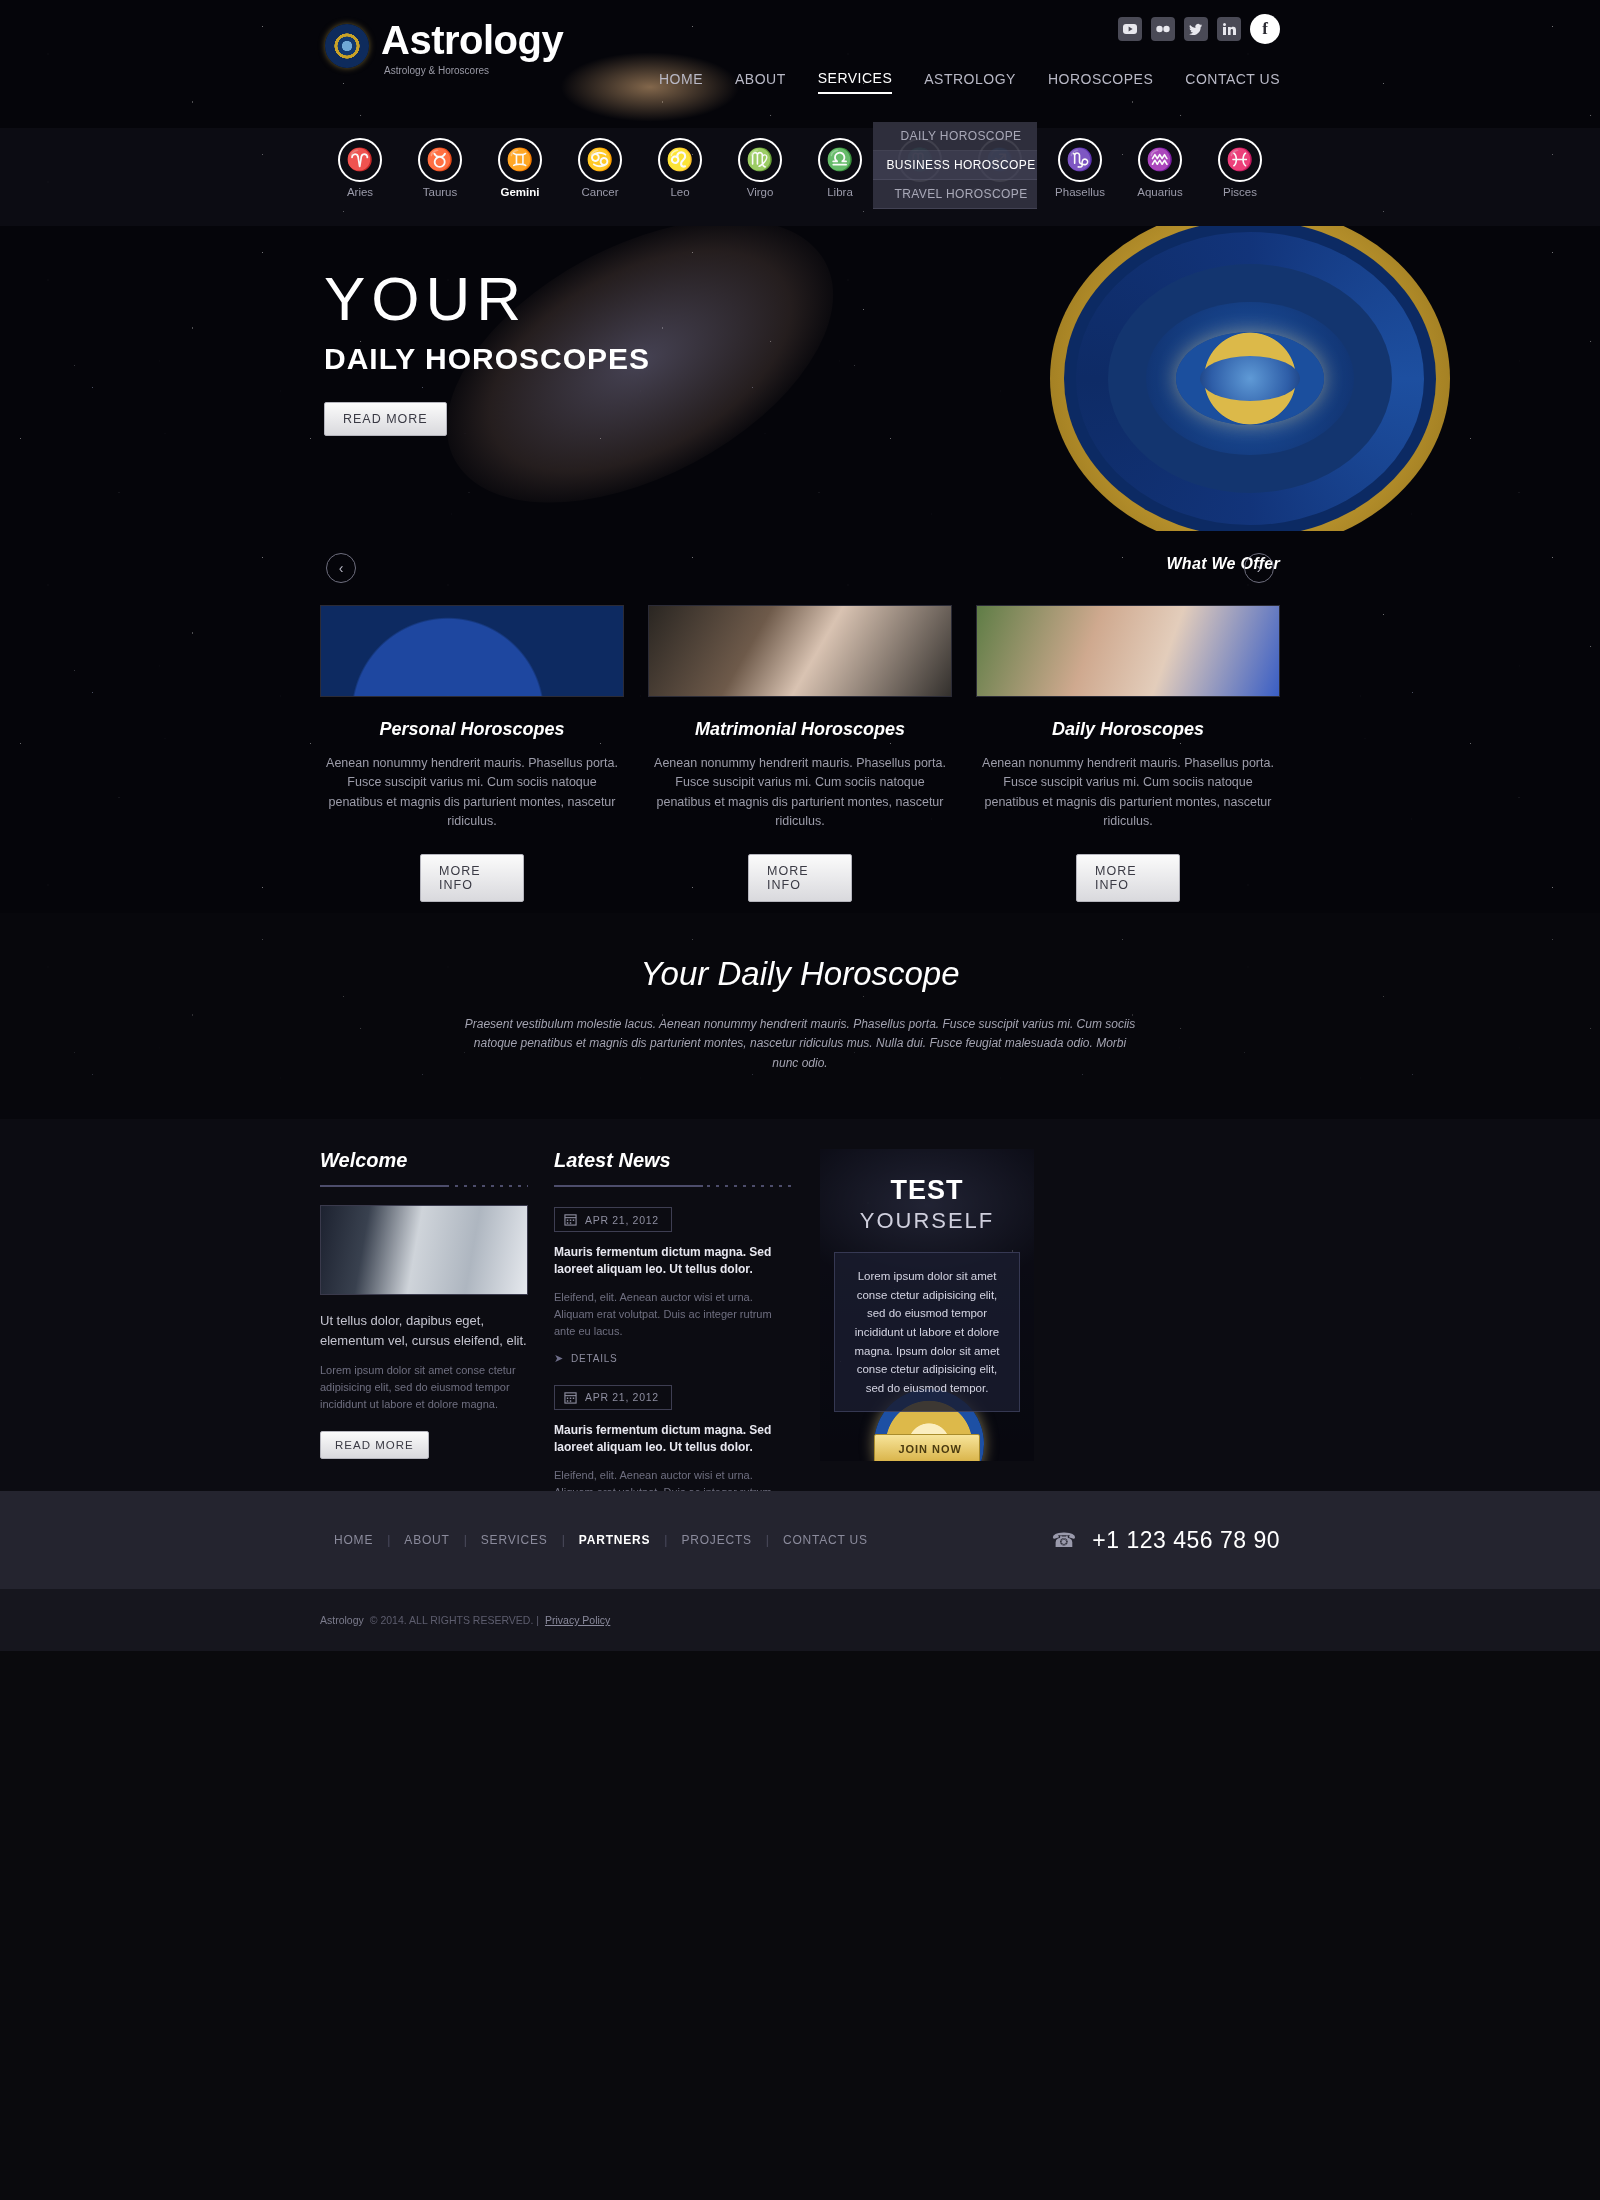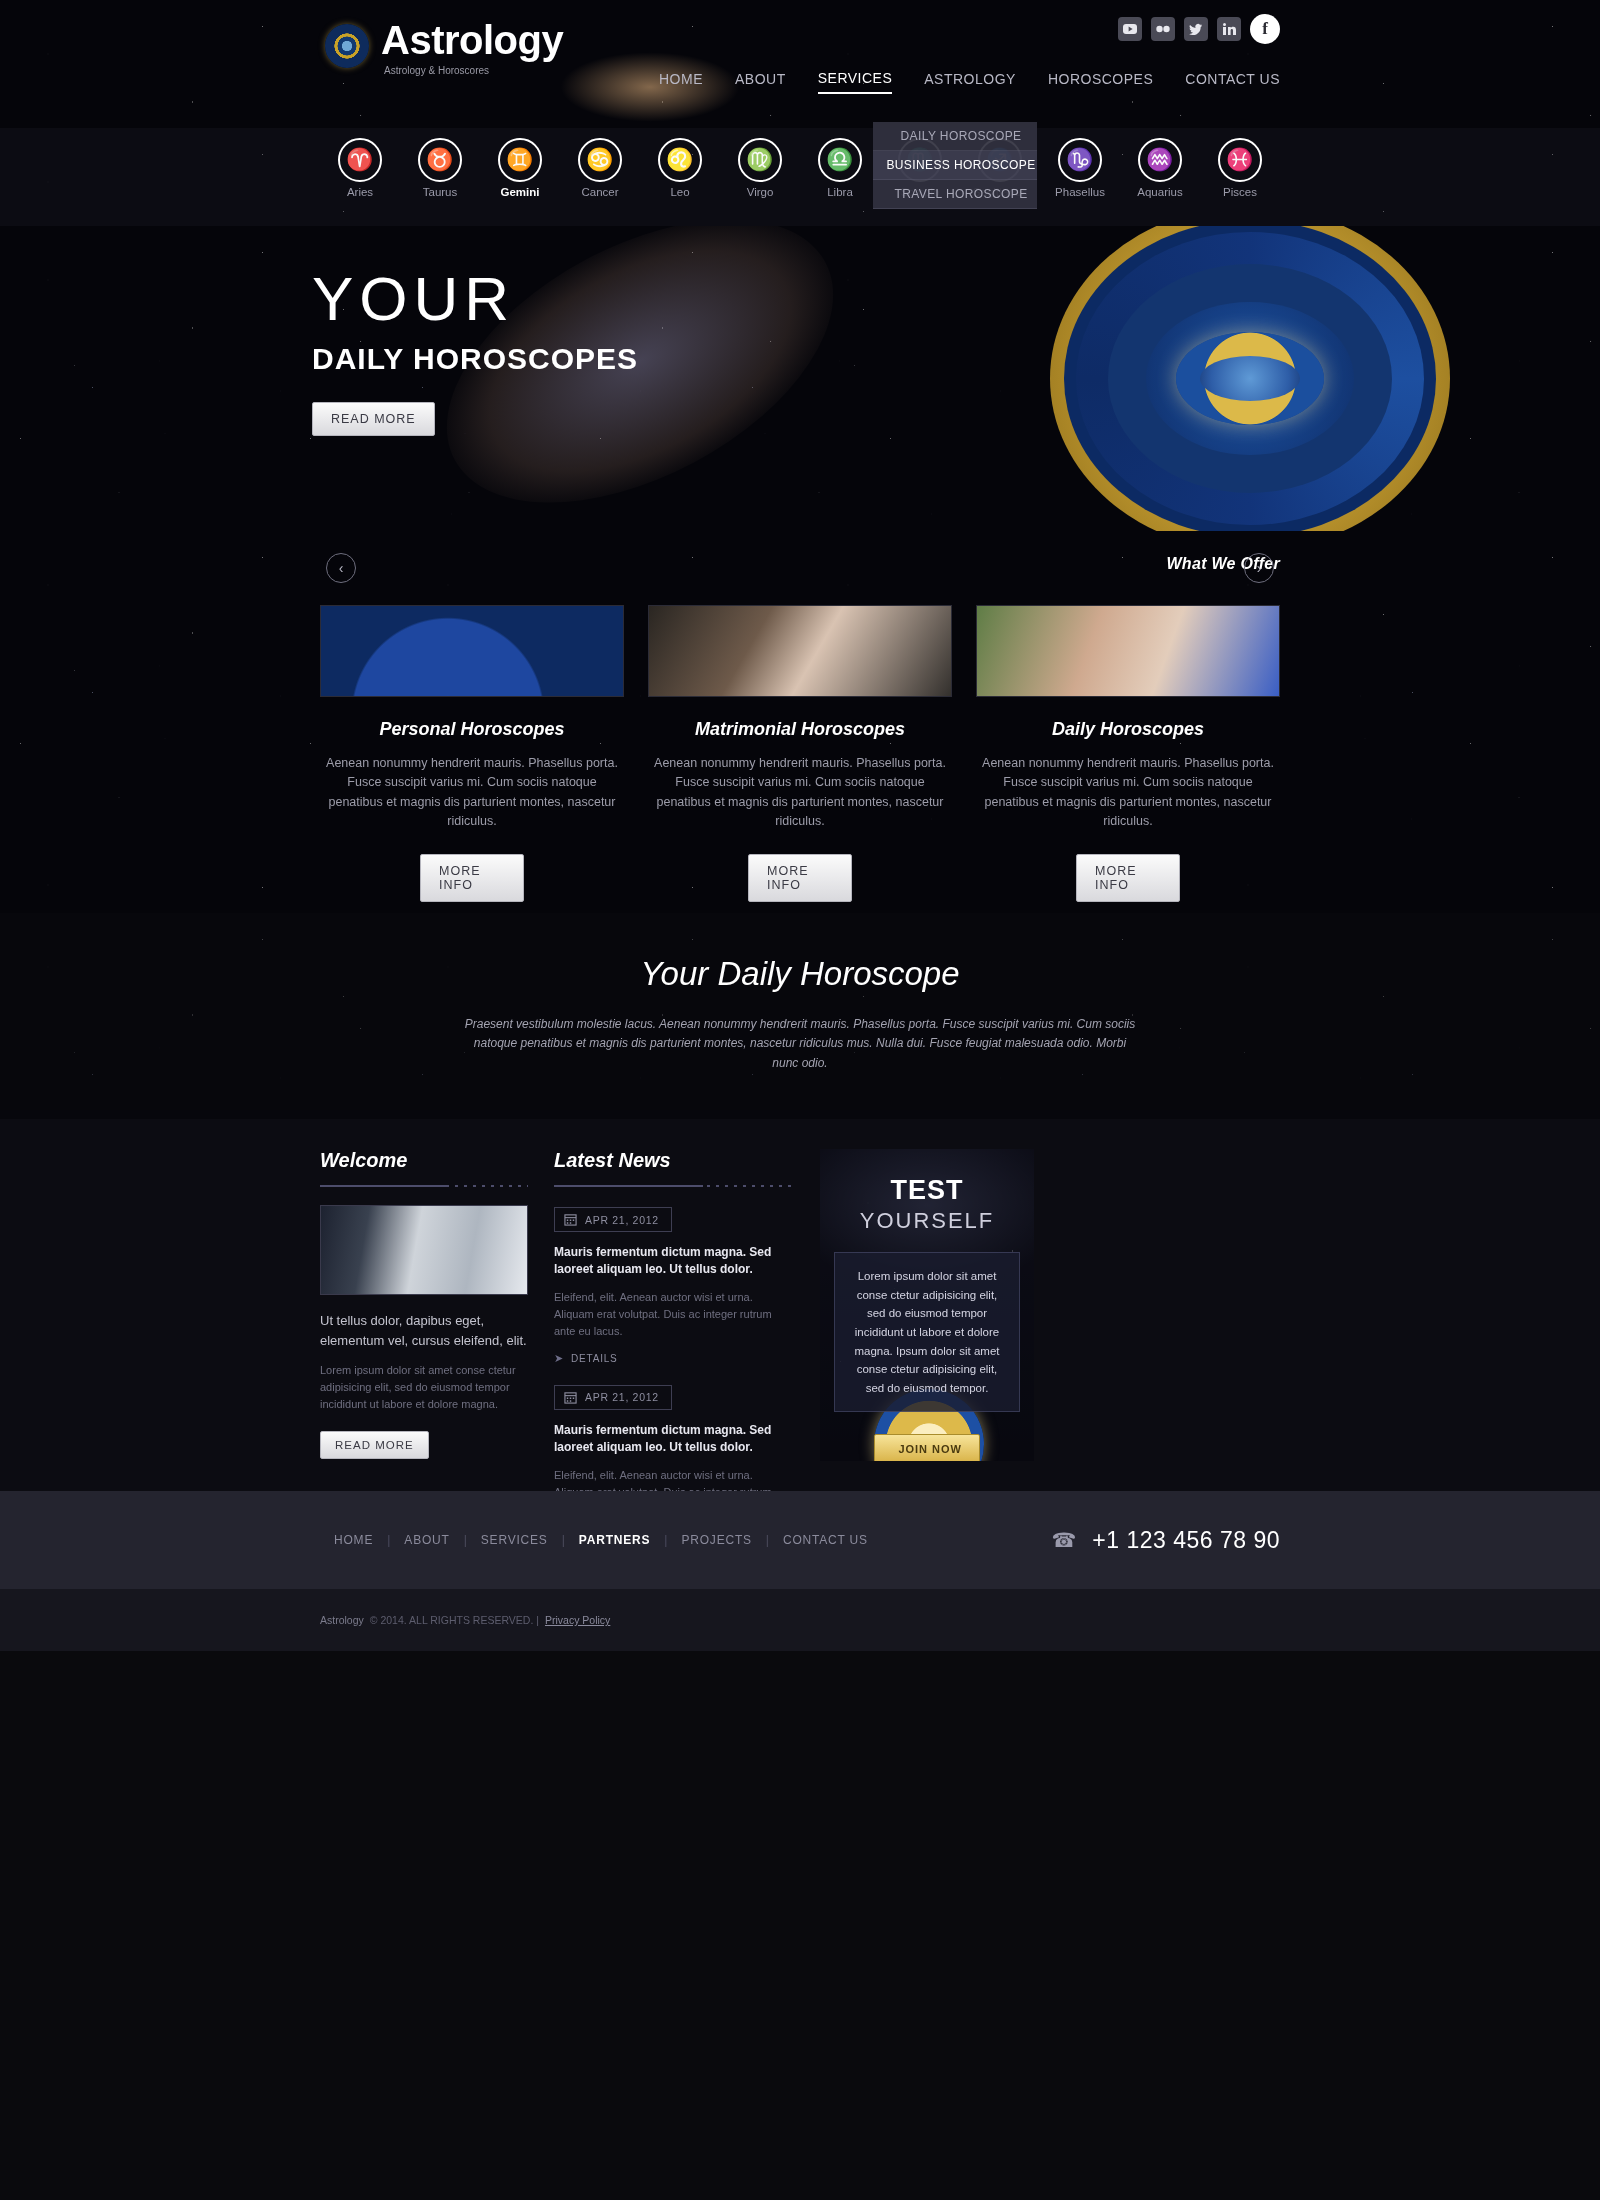--- a/index.html
+++ b/index.html
@@ -85,21 +85,21 @@
   .zl{ font-size:11.5px; color:#9b9baa; }
   .z.active .zl{ color:#fff; font-weight:bold; }
 
   
   .hero{ position:relative; height:305px; overflow:hidden;
      background:
        radial-gradient(ellipse 520px 260px at 34% 44%, rgba(150,160,220,.30), transparent 70%),
        radial-gradient(ellipse 380px 180px at 40% 40%, rgba(210,180,170,.22), transparent 70%),
        #05050a;
   }
-  .hero-txt{ position:absolute; left:312px; top:42px; }
+  .hero-txt{ position:absolute; left:324px; top:42px; }
   .hero-txt .l1{ font-size:62px; font-weight:300; color:#fff; letter-spacing:6px; line-height:1;
                  font-family:"Liberation Sans Narrow","Liberation Sans",sans-serif; }
   .hero-txt .l2{ font-size:30px; font-weight:bold; color:#fff; letter-spacing:1px; margin-top:12px;
                  font-family:"Liberation Sans Narrow","Liberation Sans",sans-serif; }
   .btn{ display:inline-block; background:linear-gradient(#fbfbfb,#d9d9dd); color:#3a3a44;
         font-size:12.5px; letter-spacing:1px; padding:9px 18px; border:1px solid #b5b5bd;
         border-radius:2px; margin-top:26px; }
 
   .wheel{ position:absolute; right:150px; top:-20px; width:400px; height:345px; }
   .wheel .ring{ position:absolute; border-radius:50%; }

